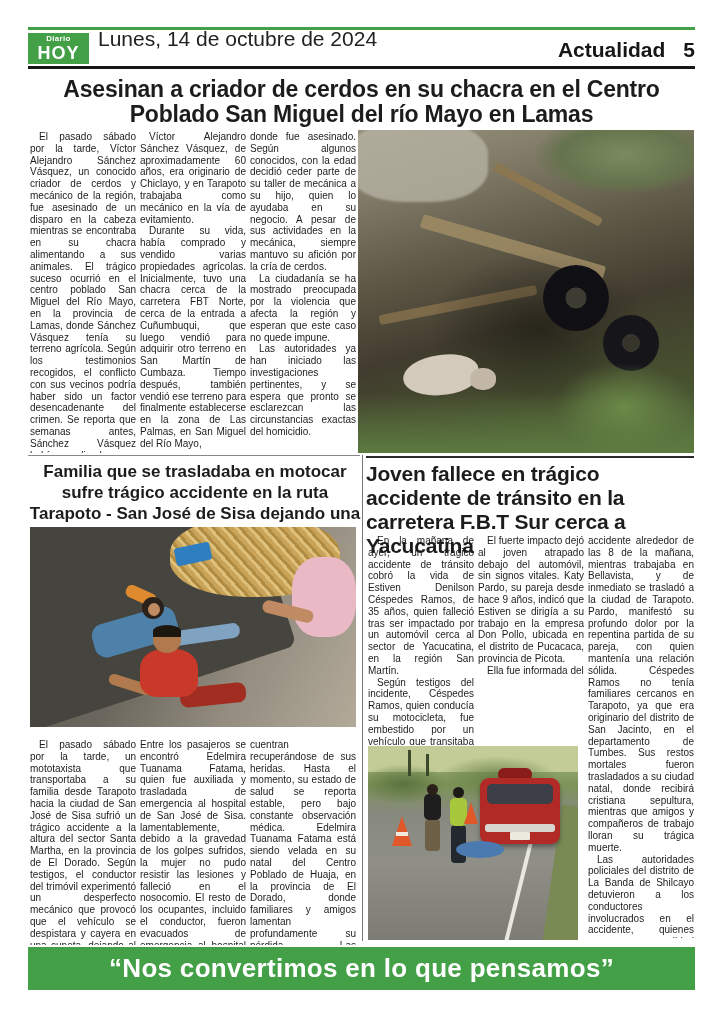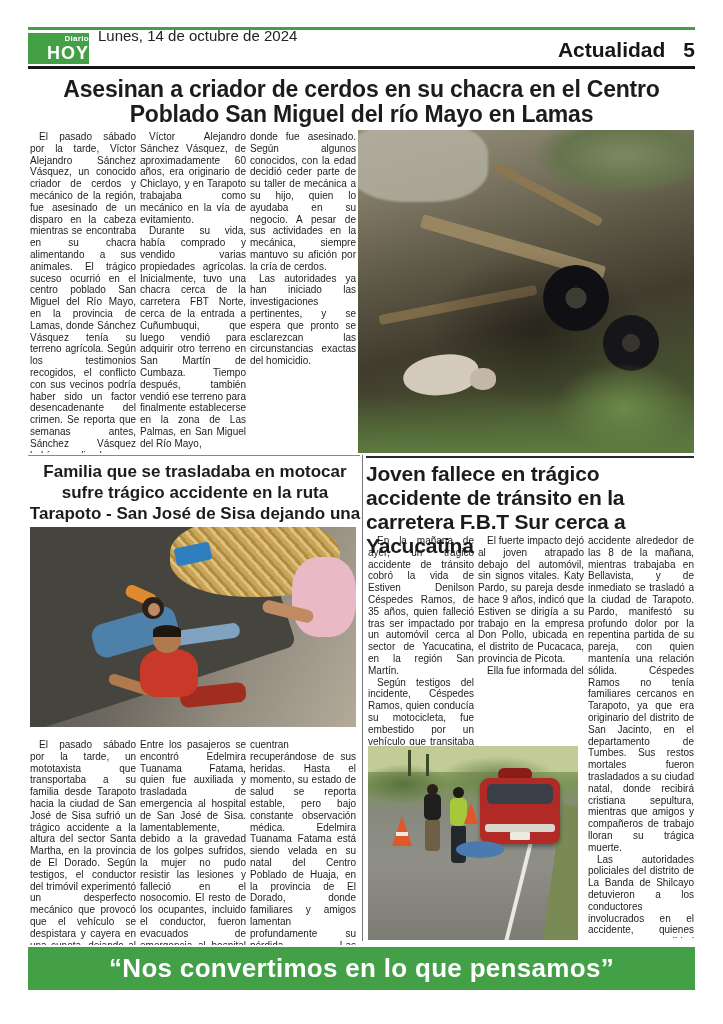--- a/index.html
+++ b/index.html
@@ -10,24 +10,24 @@
   #page{
     position:relative;width:723px;height:1024px;background:#ffffff;
     margin:0 auto;overflow:hidden;
     font-family:"Liberation Sans","DejaVu Sans",sans-serif;color:var(--ink);
   }
   .abs{position:absolute;}
   
   .rule-green{left:28px;top:27px;width:667px;height:3px;background:var(--green);}
   .rule-black{left:28px;top:66px;width:667px;height:3px;background:#161616;}
   .logo{left:28px;top:33px;width:61px;height:31px;background:var(--green);
-        display:flex;flex-direction:column;align-items:flex-end;justify-content:center;line-height:1;}
+        display:flex;flex-direction:column;align-items:center;justify-content:center;line-height:1;}
   .logo .top{font-size:8px;font-weight:bold;color:#fff;letter-spacing:.3px;margin-bottom:1px;}
   .logo .main{font-size:18px;font-weight:bold;color:#fff;letter-spacing:1px;}
-  .date{left:98px;top:27px;font-size:15px;color:#222;}
+  .date{left:98px;top:27px;font-size:21px;color:#222;}
   .section{right:28px;top:38px;font-size:21px;font-weight:bold;color:#161616;}
   .section .num{margin-left:18px;}
   
   .h1{left:30px;top:77px;width:663px;text-align:center;font-size:23px;line-height:25px;
       font-weight:bold;letter-spacing:-.2px;}
   .h2{left:28px;top:461px;width:334px;text-align:center;font-size:17px;line-height:21px;font-weight:bold;}
   .h3{left:366px;top:462px;width:328px;font-size:21px;line-height:24px;font-weight:bold;letter-spacing:-.2px;}
   
   .col{width:106px;font-size:10px;line-height:11.8px;text-align:justify;overflow:hidden;}
   .col p{margin:0;text-indent:9px;}
@@ -125,20 +125,21 @@
 
   <div class="abs col a1col" style="left:30px;">
     <p>El pasado sábado por la tarde, Víctor Alejandro Sánchez Vásquez, un conocido criador de cerdos y mecánico de la región, fue asesinado de un disparo en la cabeza mientras se encontraba en su chacra alimentando a sus animales. El trágico suceso ocurrió en el centro poblado San Miguel del Río Mayo, en la provincia de Lamas, donde Sánchez Vásquez tenía su terreno agrícola. Según los testimonios recogidos, el conflicto con sus vecinos podría haber sido un factor desencadenante del crimen. Se reporta que semanas antes, Sánchez Vásquez había realizado una quema de basura en su propiedad, pero el fuego se descontroló y afectó la chacra de un vecino colindante. Además, sus cerdos solían escaparse de sus co-</p>
   </div>
   <div class="abs col a1col" style="left:140px;">
     <p>Víctor Alejandro Sánchez Vásquez, de aproximadamente 60 años, era originario de Chiclayo, y en Tarapoto trabajaba como mecánico en la vía de evitamiento.</p>
     <p>Durante su vida, había comprado y vendido varias propiedades agrícolas. Inicialmente, tuvo una chacra cerca de la carretera FBT Norte, cerca de la entrada a Cuñumbuqui, que luego vendió para adquirir otro terreno en San Martín de Cumbaza. Tiempo después, también vendió ese terreno para finalmente establecerse en la zona de Las Palmas, en San Miguel del Río Mayo,</p>
   </div>
   <div class="abs col a1col" style="left:250px;">
     <p class="cont">donde fue asesinado. Según algunos conocidos, con la edad decidió ceder parte de su taller de mecánica a su hijo, quien lo ayudaba en su negocio. A pesar de sus actividades en la mecánica, siempre mantuvo su afición por la cría de cerdos.</p>
+    <p>La ciudadanía se ha mostrado preocupada por la violencia que afecta la región y esperan que este caso no quede impune.</p>
     <p>Las autoridades ya han iniciado las investigaciones pertinentes, y se espera que pronto se esclarezcan las circunstancias exactas del homicidio.</p>
   </div>
 
   <div class="abs photo ph1">
     <div class="wall"></div>
     <div class="foliage"></div>
     <div class="plank1"></div>
     <div class="plank2"></div>
     <div class="plank3"></div>
     <div class="shadow"></div>

